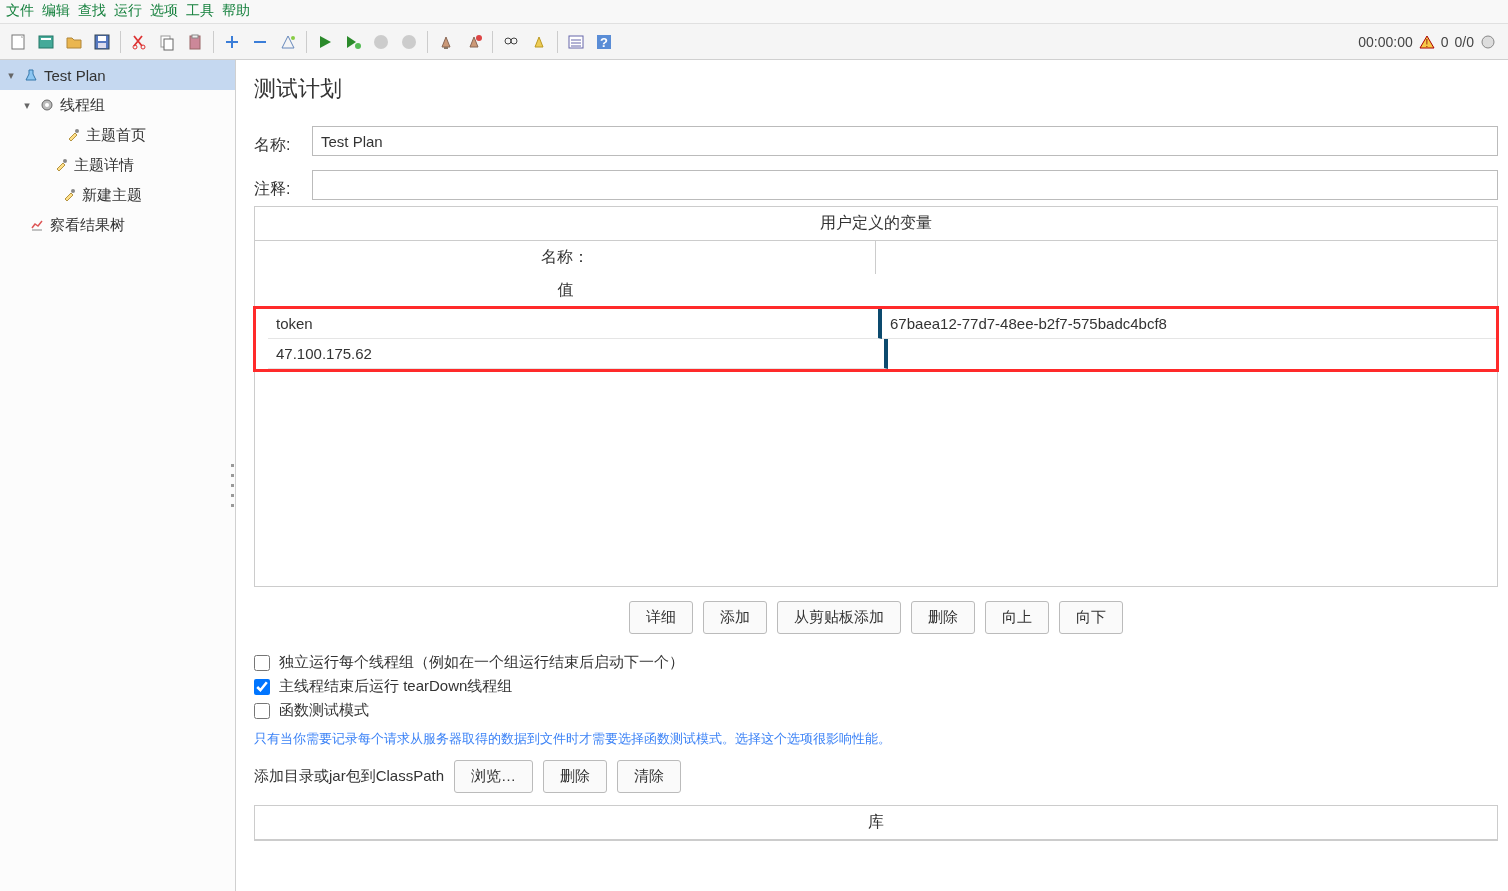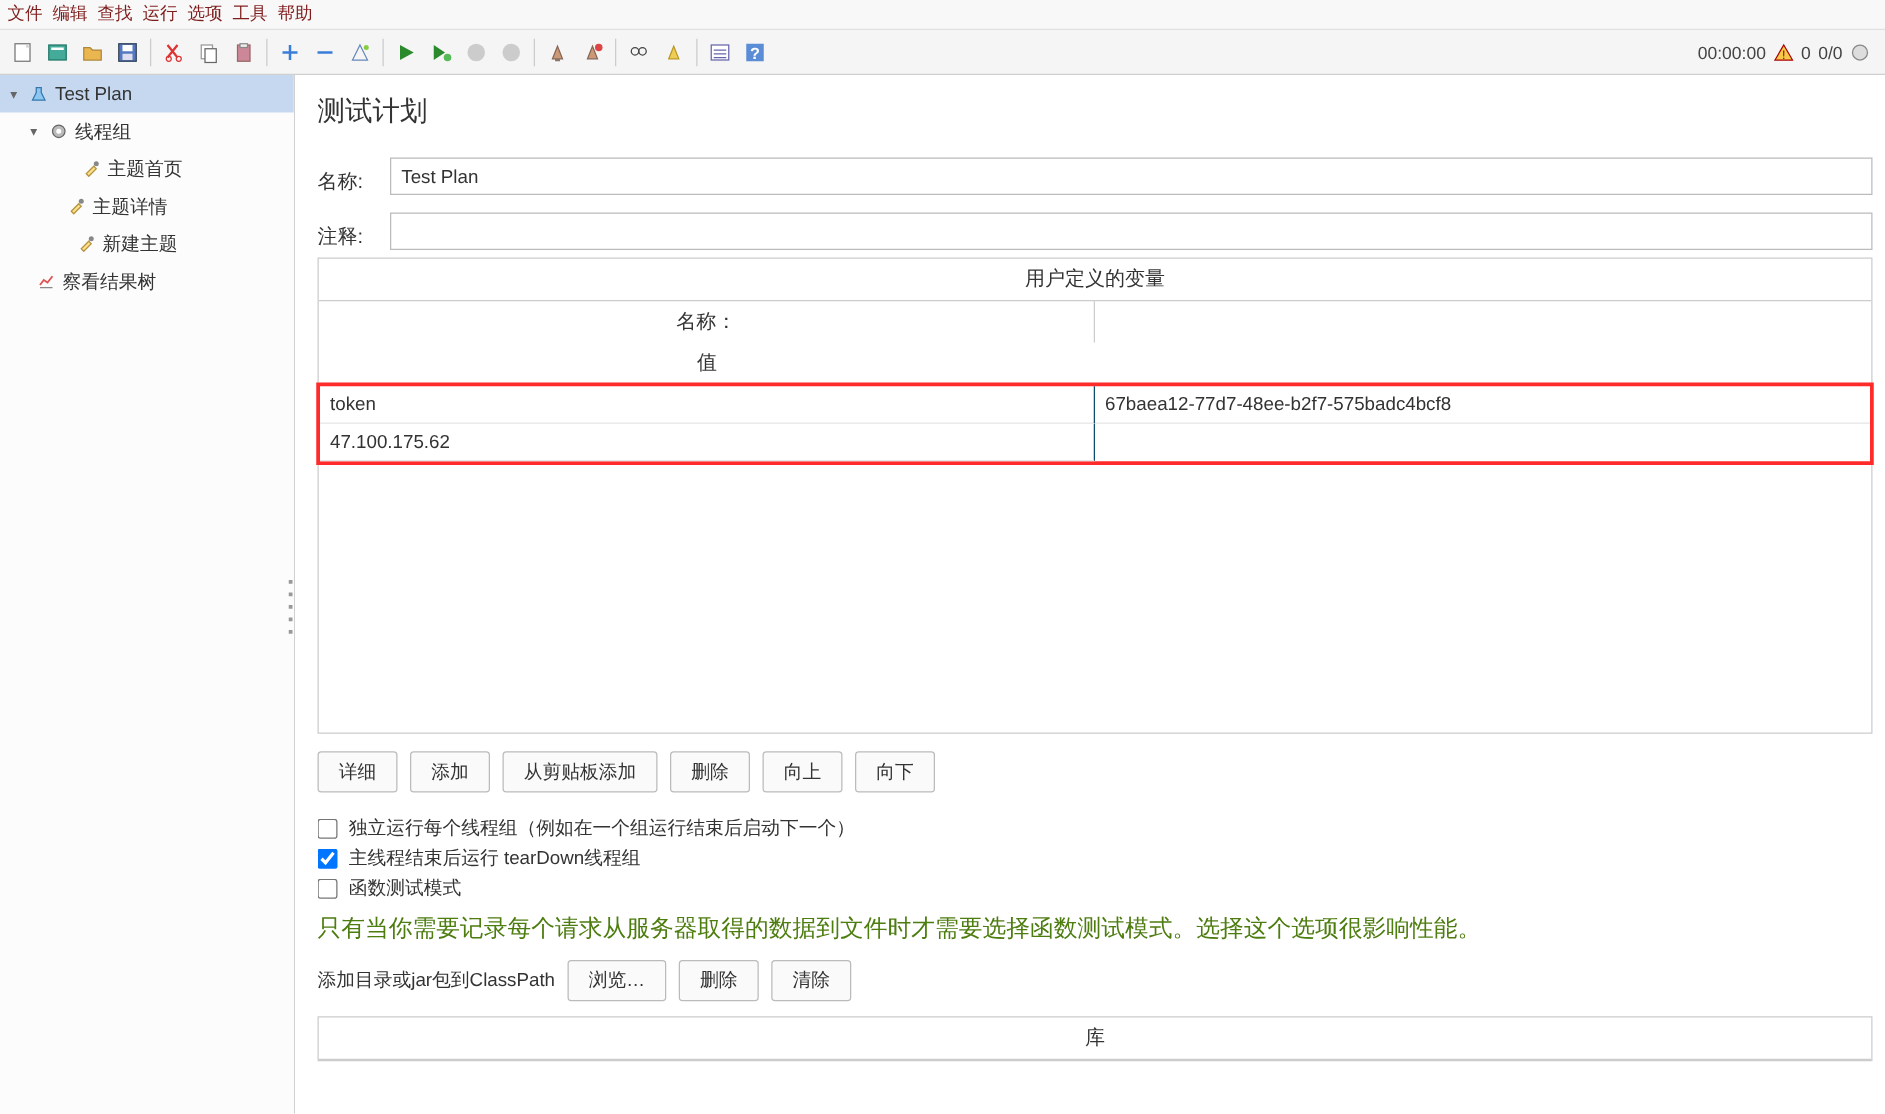--- a/index.html
+++ b/index.html
@@ -13,21 +13,21 @@
     overflow: hidden;
   }
   .menubar {
     display: flex;
     gap: 8px;
     padding: 2px 6px;
     height: 24px;
     border-bottom: 1px solid #e0e0e0;
     background: #f8f8f8;
   }
-  .menubar span { color: #7f1d1d; cursor: default; }
+  .menubar span { color: #15803d; cursor: default; }
   .toolbar {
     display: flex;
     align-items: center;
     height: 36px;
     padding: 2px 4px;
     border-bottom: 1px solid #d0d0d0;
     background: #f5f5f5;
   }
   .tool-icon {
     width: 24px;
@@ -160,48 +160,48 @@
   }
   .vars-row {
     display: flex;
   }
   .vars-row .cell {
     width: 50%;
     padding: 6px 8px;
     font-size: 15px;
     border-bottom: 1px solid #e5e5e5;
   }
-  .vars-row .cell:first-child { border-right: 1px solid #0c4a6e; }
+  .vars-row .cell:first-child { border-right: 4px solid #0c4a6e; margin-left: 12px; }
   .vars-body { min-height: 280px; }
   .btn-row {
     display: flex;
-    justify-content: flex-start;
+    justify-content: center;
     gap: 10px;
     padding: 14px 0;
   }
   .btn {
     border: 1px solid #bbb;
     background: #fafafa;
     padding: 6px 16px;
     font-size: 15px;
     border-radius: 3px;
     cursor: default;
   }
   .chk-row {
     display: flex;
     align-items: center;
     gap: 9px;
     margin: 5px 0;
     font-size: 15px;
   }
   .chk-row input { width: 16px; height: 16px; }
   .help-text {
-    font-size: 19px;
+    font-size: 13px;
     margin: 10px 0 12px;
-    color: #4d7c0f;
+    color: #3b82f6;
   }
   .classpath-row {
     display:flex;
     align-items:center;
     gap:10px;
     font-size:15px;
   }
   .lib-section {
     border:1px solid #ccc;
     margin-top: 12px;

